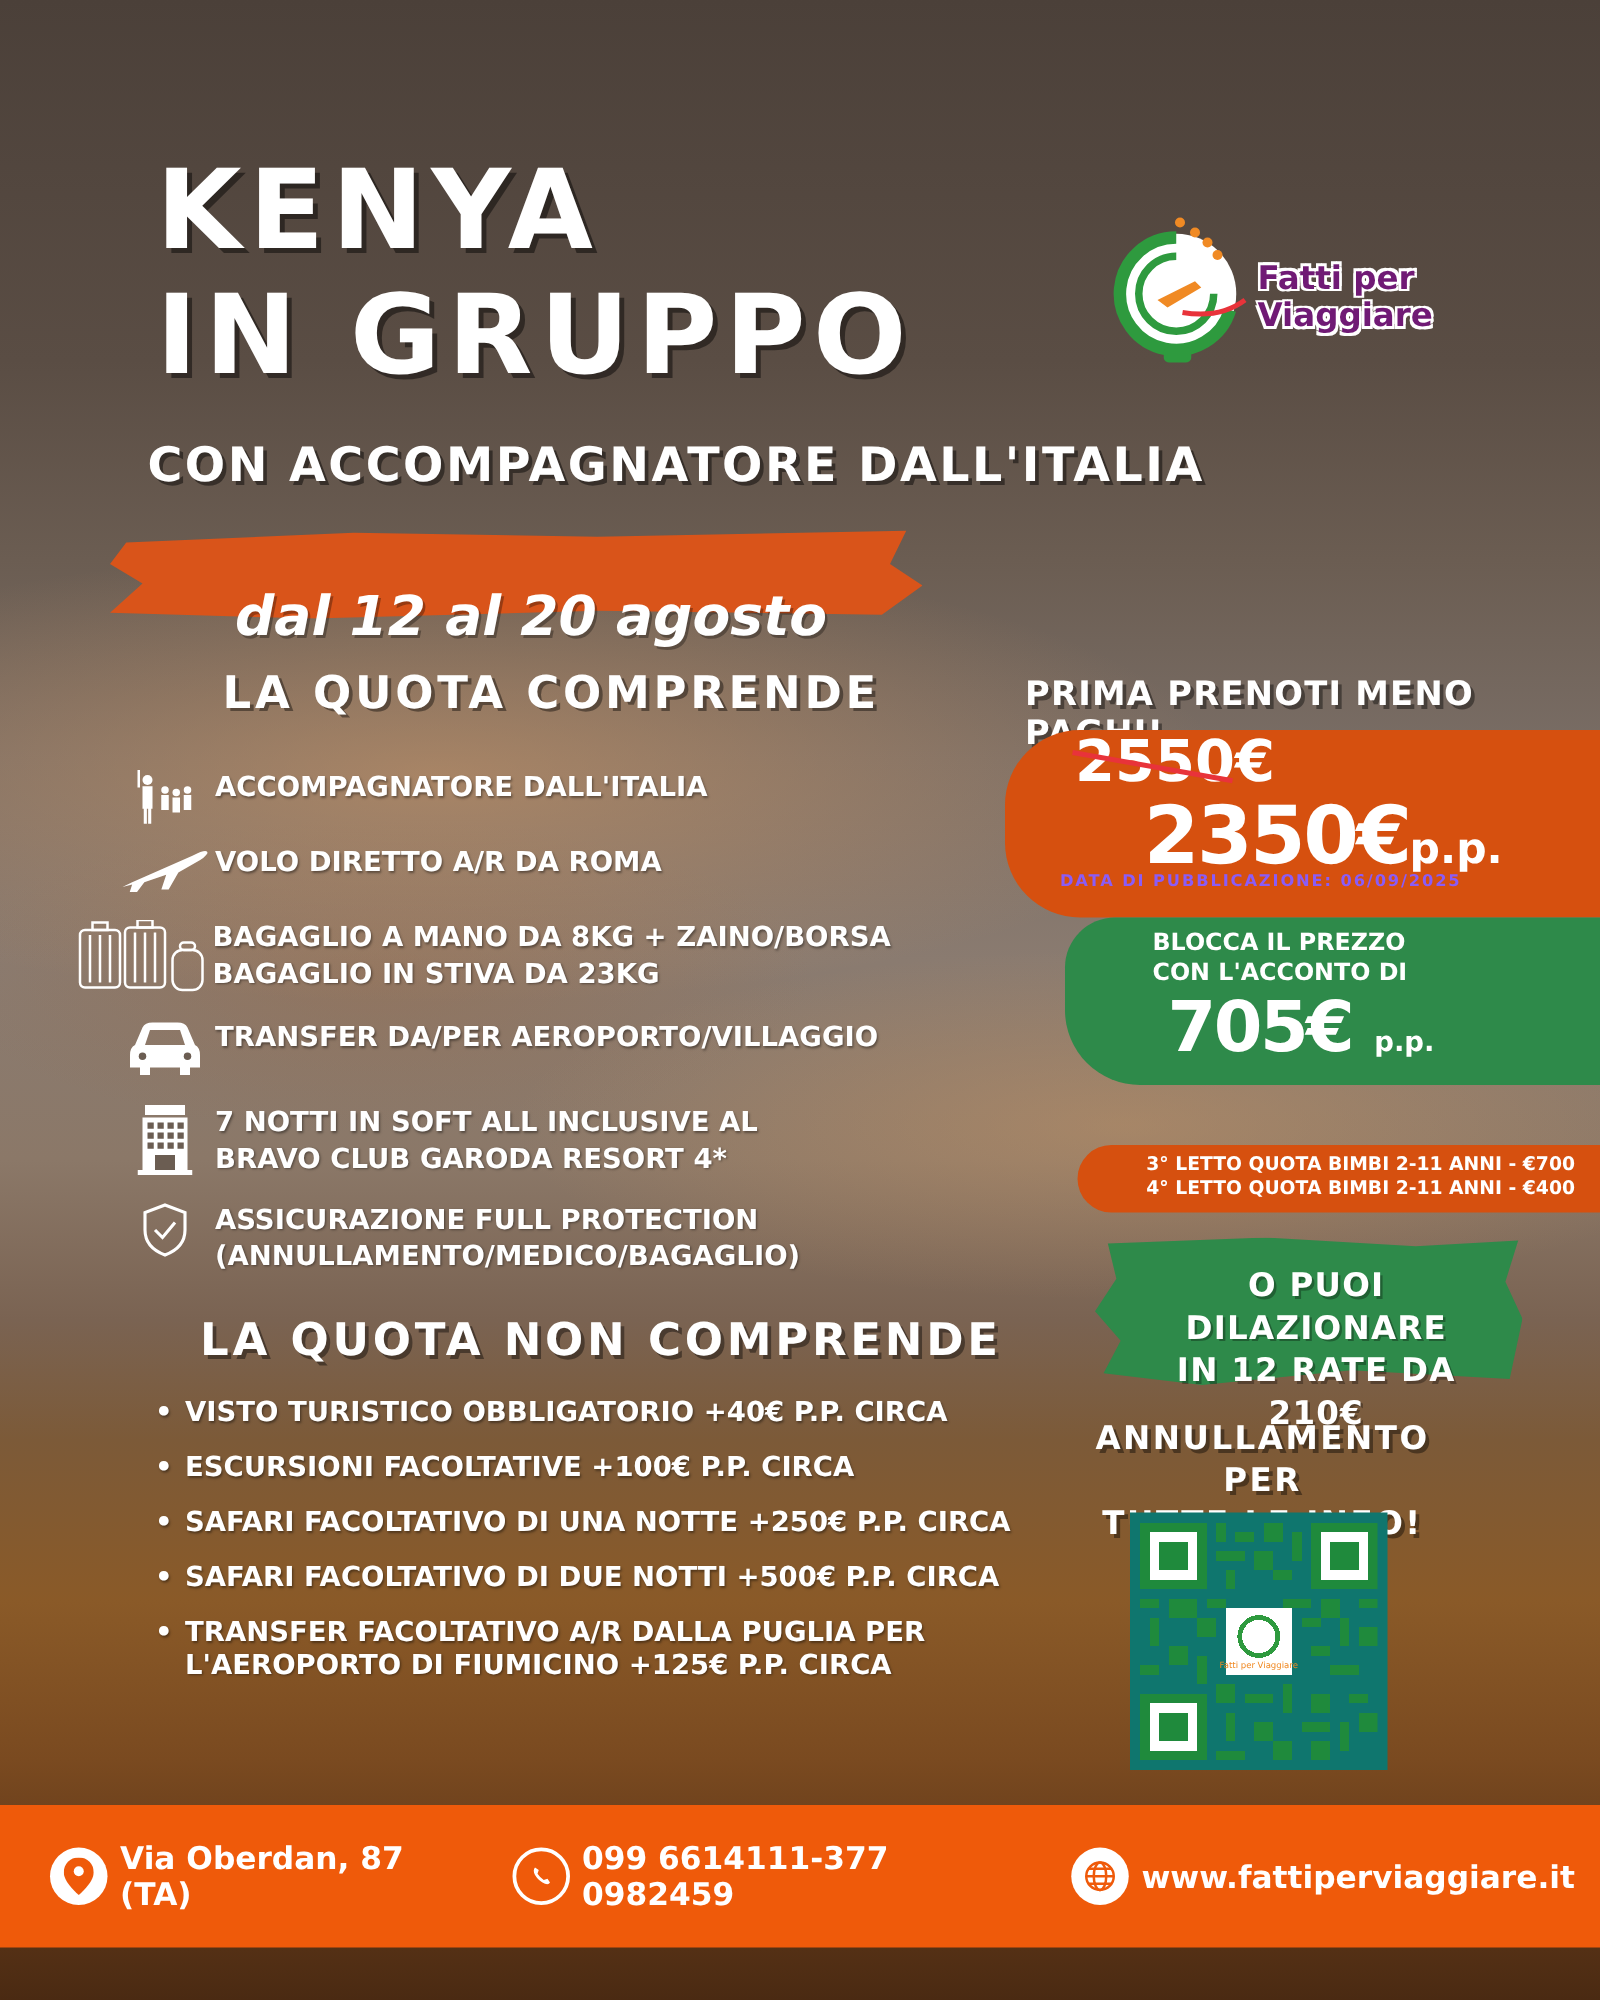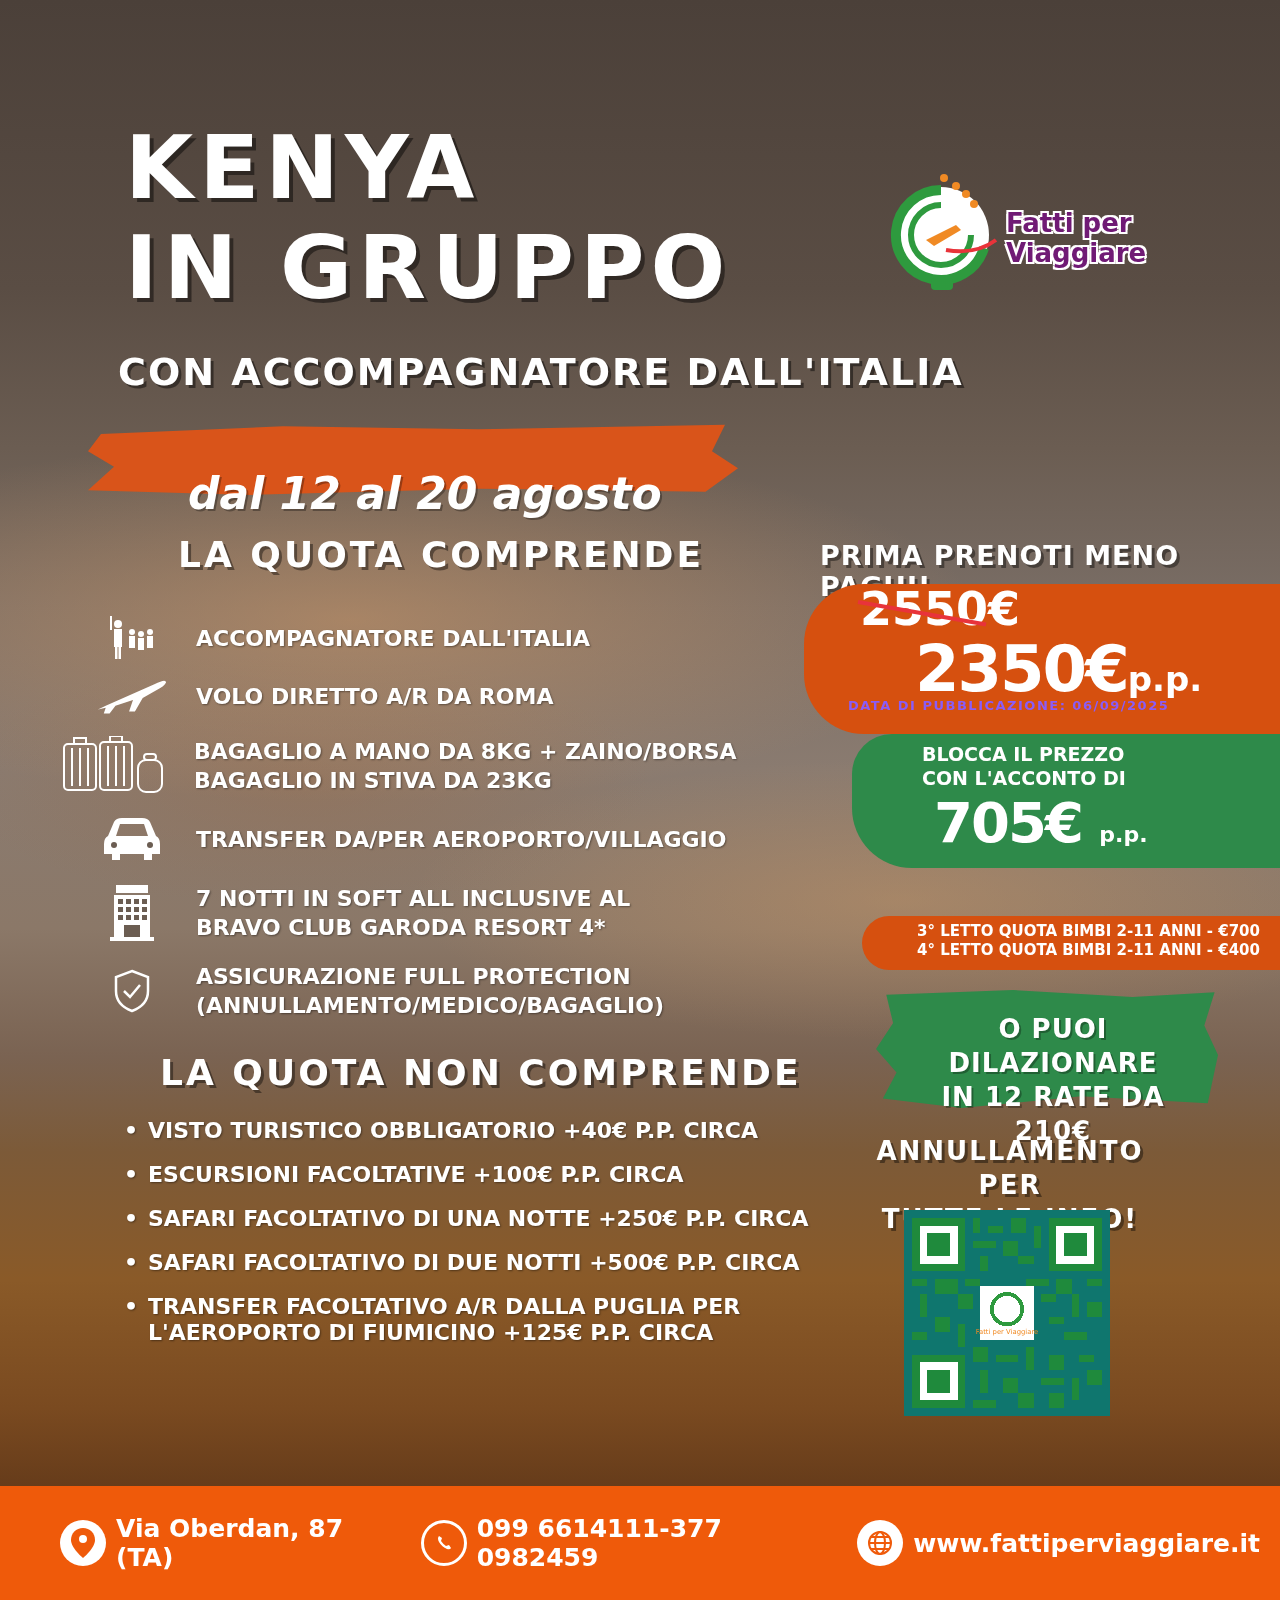--- a/index.html
+++ b/index.html
@@ -23,21 +23,21 @@
   .date-banner { left: 88px; top: 420px; width: 650px; height: 78px; background: #d9541a;
     clip-path: polygon(2% 18%, 30% 8%, 60% 12%, 98% 6%, 96% 40%, 100% 62%, 95% 92%, 60% 88%, 25% 96%, 0% 90%, 4% 60%, 0% 40%); }
   .date-text { left: 188px; top: 428px; font-size: 44px; font-weight: bold; font-style: italic; text-shadow: 2px 2px 0 rgba(0,0,0,0.3); margin-top: 40px; }
 
   
   .logo { left: 886px; top: 160px; width: 240px; height: 140px; }
   .logo-text { position: absolute; left: 120px; top: 48px; font-size: 26px; font-weight: bold; line-height: 30px; color: #701a75; text-shadow: -2px -2px 0 #fff, 2px -2px 0 #fff, -2px 2px 0 #fff, 2px 2px 0 #fff; }
 
   
   .section-head { font-size: 36px; font-weight: bold; letter-spacing: 3px; text-shadow: 3px 3px 0 rgba(0,0,0,0.4); }
-  .inc-item { position: absolute; left: 96px; display: flex; align-items: center; gap: 28px; }
+  .inc-item { position: absolute; left: 96px; display: flex; gap: 4px; }
   .inc-item .ic { width: 72px; display: flex; justify-content: center; }
   .inc-item .txt { font-size: 22px; font-weight: bold; line-height: 29px; text-shadow: 1px 1px 2px rgba(0,0,0,0.4); }
 
   .exc-list { left: 124px; top: 1118px; list-style: none; }
   .exc-list li { font-size: 22px; font-weight: bold; line-height: 26px; margin-bottom: 18px; display: flex; text-shadow: 1px 1px 2px rgba(0,0,0,0.4); }
   .exc-list li .b { width: 24px; flex: none; }
 
   
   .promo-head { left: 820px; top: 540px; font-size: 27px; font-weight: bold; letter-spacing: 1px; text-shadow: 3px 3px 0 rgba(0,0,0,0.4); }
   .price-box { left: 804px; top: 584px; width: 476px; height: 150px; background: #d6500f; border-radius: 60px 0 0 60px; }
@@ -56,21 +56,21 @@
   .kids-text { left: 880px; top: 922px; font-size: 15px; font-weight: bold; line-height: 19px; text-align: right; width: 380px; }
 
   .rate-box { left: 876px; top: 990px; width: 342px; height: 118px; background: #2e8a4a;
     clip-path: polygon(3% 4%, 40% 0%, 75% 6%, 99% 2%, 96% 30%, 100% 55%, 97% 96%, 60% 90%, 25% 100%, 2% 92%, 6% 70%, 0% 50%, 5% 28%); }
   .rate-text { left: 918px; top: 1012px; font-size: 26px; font-weight: bold; letter-spacing: 1px; line-height: 34px; text-align: center; width: 270px; text-shadow: 2px 2px 0 rgba(0,0,0,0.3); }
 
   .scan-text { left: 870px; top: 1134px; width: 280px; text-align: center; font-size: 26px; font-weight: bold; letter-spacing: 2px; line-height: 34px; text-shadow: 3px 3px 0 rgba(0,0,0,0.4); }
   .qr { left: 904px; top: 1210px; width: 206px; height: 206px; background: #0f766e; padding: 8px; }
 
   
-  .footer { left: 0; top: 1486px; width: 1280px; height: 114px; background: #ef5a0a; display: flex; align-items: center; padding-left: 60px; gap: 20px; }
+  .footer { left: 0; top: 1444px; width: 1280px; height: 114px; background: #ef5a0a; display: flex; align-items: center; padding-left: 40px; gap: 20px; }
   .f-item { display: flex; align-items: center; gap: 10px; margin-right: 20px; }
   .f-ic { width: 46px; height: 46px; border-radius: 50%; background: #fff; display: flex; align-items: center; justify-content: center; color: #ef5a0a; font-weight: bold; flex: none; }
   .f-txt { font-size: 25px; font-weight: bold; }
 </style>
 </head>
 <body>
 
 <div class="abs title">
   <div>KENYA</div>
   <div>IN GRUPPO</div>

